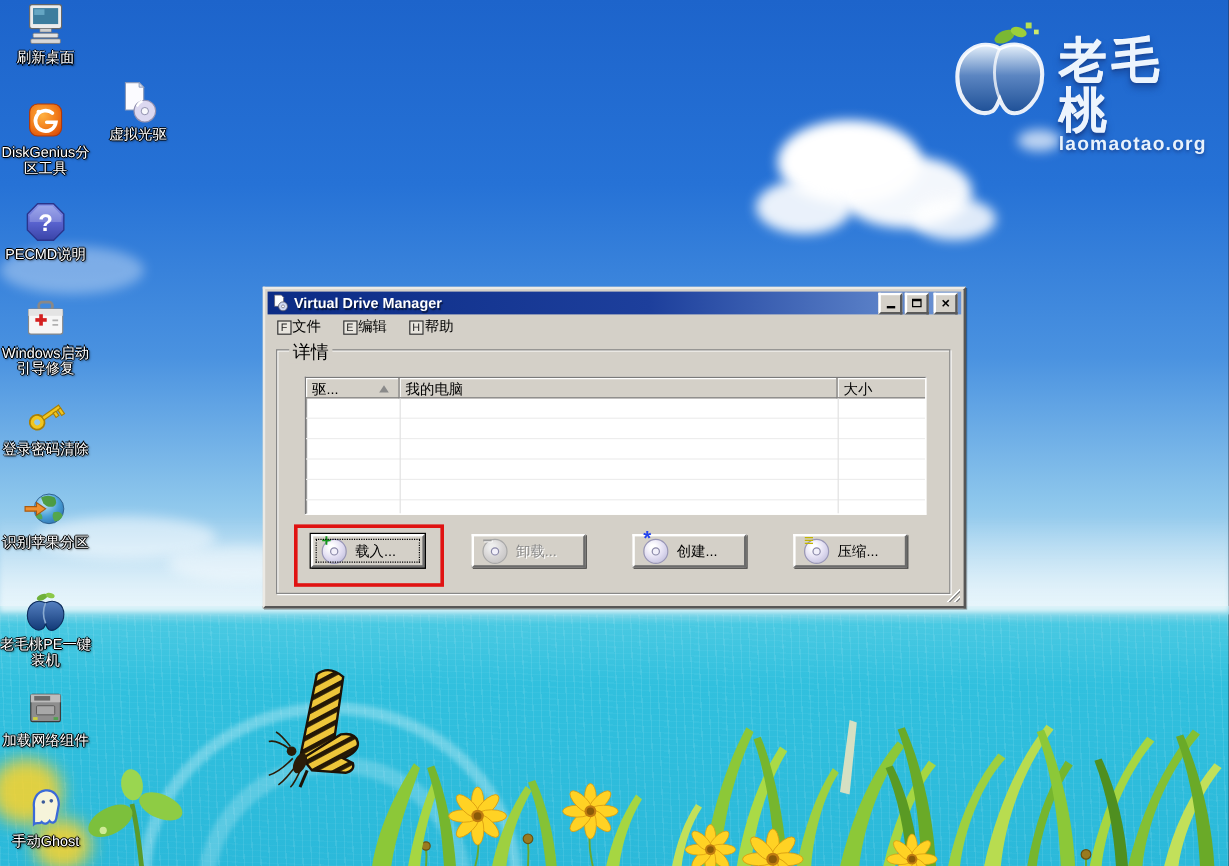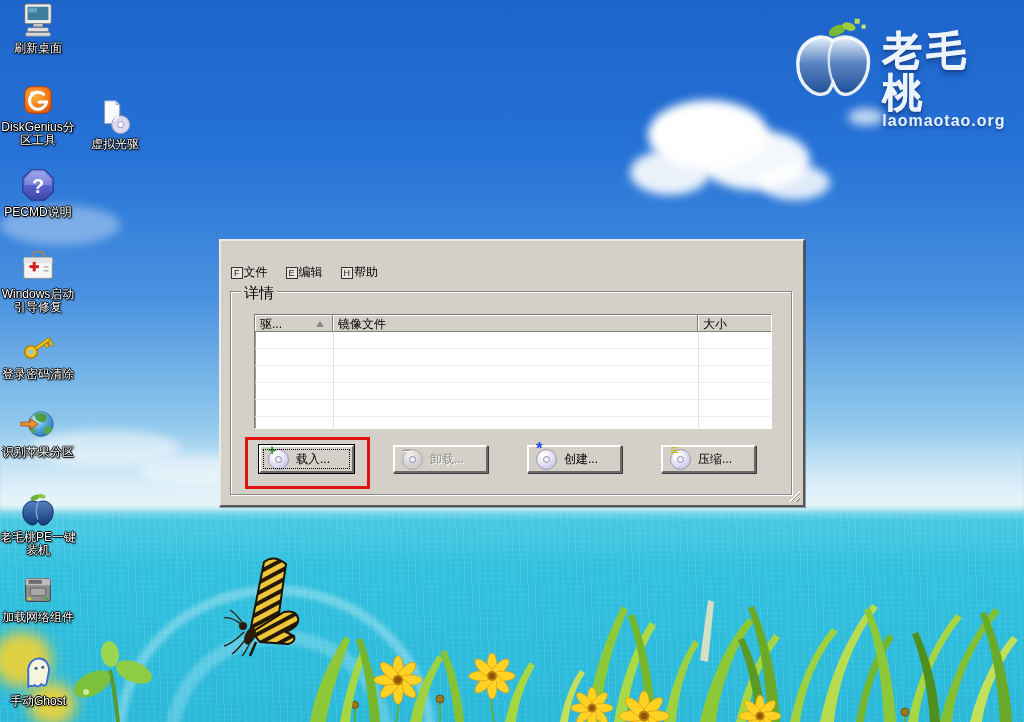--- a/index.html
+++ b/index.html
@@ -256,21 +256,21 @@
             <stop offset="1" stop-color="#d84808"></stop>
       </radialGradient>
         </defs>
       <rect x="6" y="6" width="28" height="28" rx="7" fill="url(#dgG)" stroke="#b03808" stroke-width="1"></rect>
       <path d="M26 14 A9 9 0 1 0 29 22 L21 22" stroke="#fff" stroke-width="3.2" fill="none" stroke-linecap="round"></path>
       <circle cx="14" cy="13" r="2" fill="#fff"></circle>
     </svg>
     <div class="lbl">DiskGenius分区工具</div>
   </div>
 
-  <div class="dicon" style="left:73px;top:98px;">
+  <div class="dicon" style="left:73px;top:66px;">
     <svg class="ic" viewBox="0 0 40 40">
       <path d="M9 3 L21 3 L25 7 L25 27 L9 27 Z" fill="#fbfbff" stroke="#8899bb" stroke-width="1"></path>
       <path d="M21 3 L21 7 L25 7 Z" fill="#d8e0f0" stroke="#8899bb" stroke-width=".8"></path>
       <circle cx="26" cy="28" r="9.5" fill="#dcd8f0" stroke="#9090b0" stroke-width="1"></circle>
       <circle cx="26" cy="28" r="3.2" fill="#f8f8fc" stroke="#8888a8" stroke-width=".8"></circle>
       <path d="M19 24 A9.5 9.5 0 0 1 24 19" stroke="#fff" stroke-width="2" fill="none"></path>
     </svg>
     <div class="lbl">虚拟光驱</div>
   </div>
 
@@ -365,20 +365,37 @@
     <svg class="ic" viewBox="0 0 40 40">
       <path d="M22 4 C14 4 10 11 10 18 L8 32 C11 30 13 33 15 31 C17 34 20 33 22 31 C24 34 27 33 28 30 L32 18 C33 10 29 4 22 4 Z" fill="#f6f4da" stroke="#3a6ad8" stroke-width="2" transform="rotate(-8 20 20)"></path>
       <circle cx="18" cy="14" r="1.6" fill="#3a5a9a"></circle>
       <circle cx="25" cy="13" r="1.6" fill="#3a5a9a"></circle>
     </svg>
     <div class="lbl">手动Ghost</div>
   </div>
 
   <div class="win">
 
+    <div class="titlebar">
+      <svg class="wicon" viewBox="0 0 16 16">
+        <path d="M3 1 L9 1 L11 3 L11 11 L3 11 Z" fill="#fff" stroke="#667" stroke-width=".7"></path>
+        <circle cx="10.5" cy="11" r="4" fill="#cfd8f2" stroke="#556" stroke-width=".7"></circle>
+        <circle cx="10.5" cy="11" r="1.3" fill="#fff" stroke="#556" stroke-width=".5"></circle>
+      </svg>
+      <span class="ttl">Virtual Drive Manager</span>
+      <span class="wbtn">
+          <span class="g-min"></span>
+        </span>
+      <span class="wbtn">
+          <span class="g-max"></span>
+        </span>
+      <span class="wbtn" style="margin-left:4px;">
+          <span class="g-x">×</span>
+        </span>
+    </div>
 
     <div class="menubar">
       <span class="mitem">
         <span class="accel">F</span>
         <span>文件</span>
       </span>
       <span class="mitem">
         <span class="accel">E</span>
         <span>编辑</span>
       </span>
@@ -392,21 +409,21 @@
       <span class="grouplbl">详情</span>
     </div>
 
     <div class="lview">
       <div class="lhead">
         <div class="hcell c0">
           <span>驱...</span>
           <span class="sort"></span>
         </div>
         <div class="hcell c1">
-          <span>镜像文件</span>
+          <span>我的电脑</span>
         </div>
         <div class="hcell c2">
           <span>大小</span>
         </div>
       </div>
       <div class="lbody">
         <div class="vsep" style="left:78px;"></div>
         <div class="vsep" style="left:443px;"></div>
         <div class="trow"></div>
         <div class="trow"></div>

